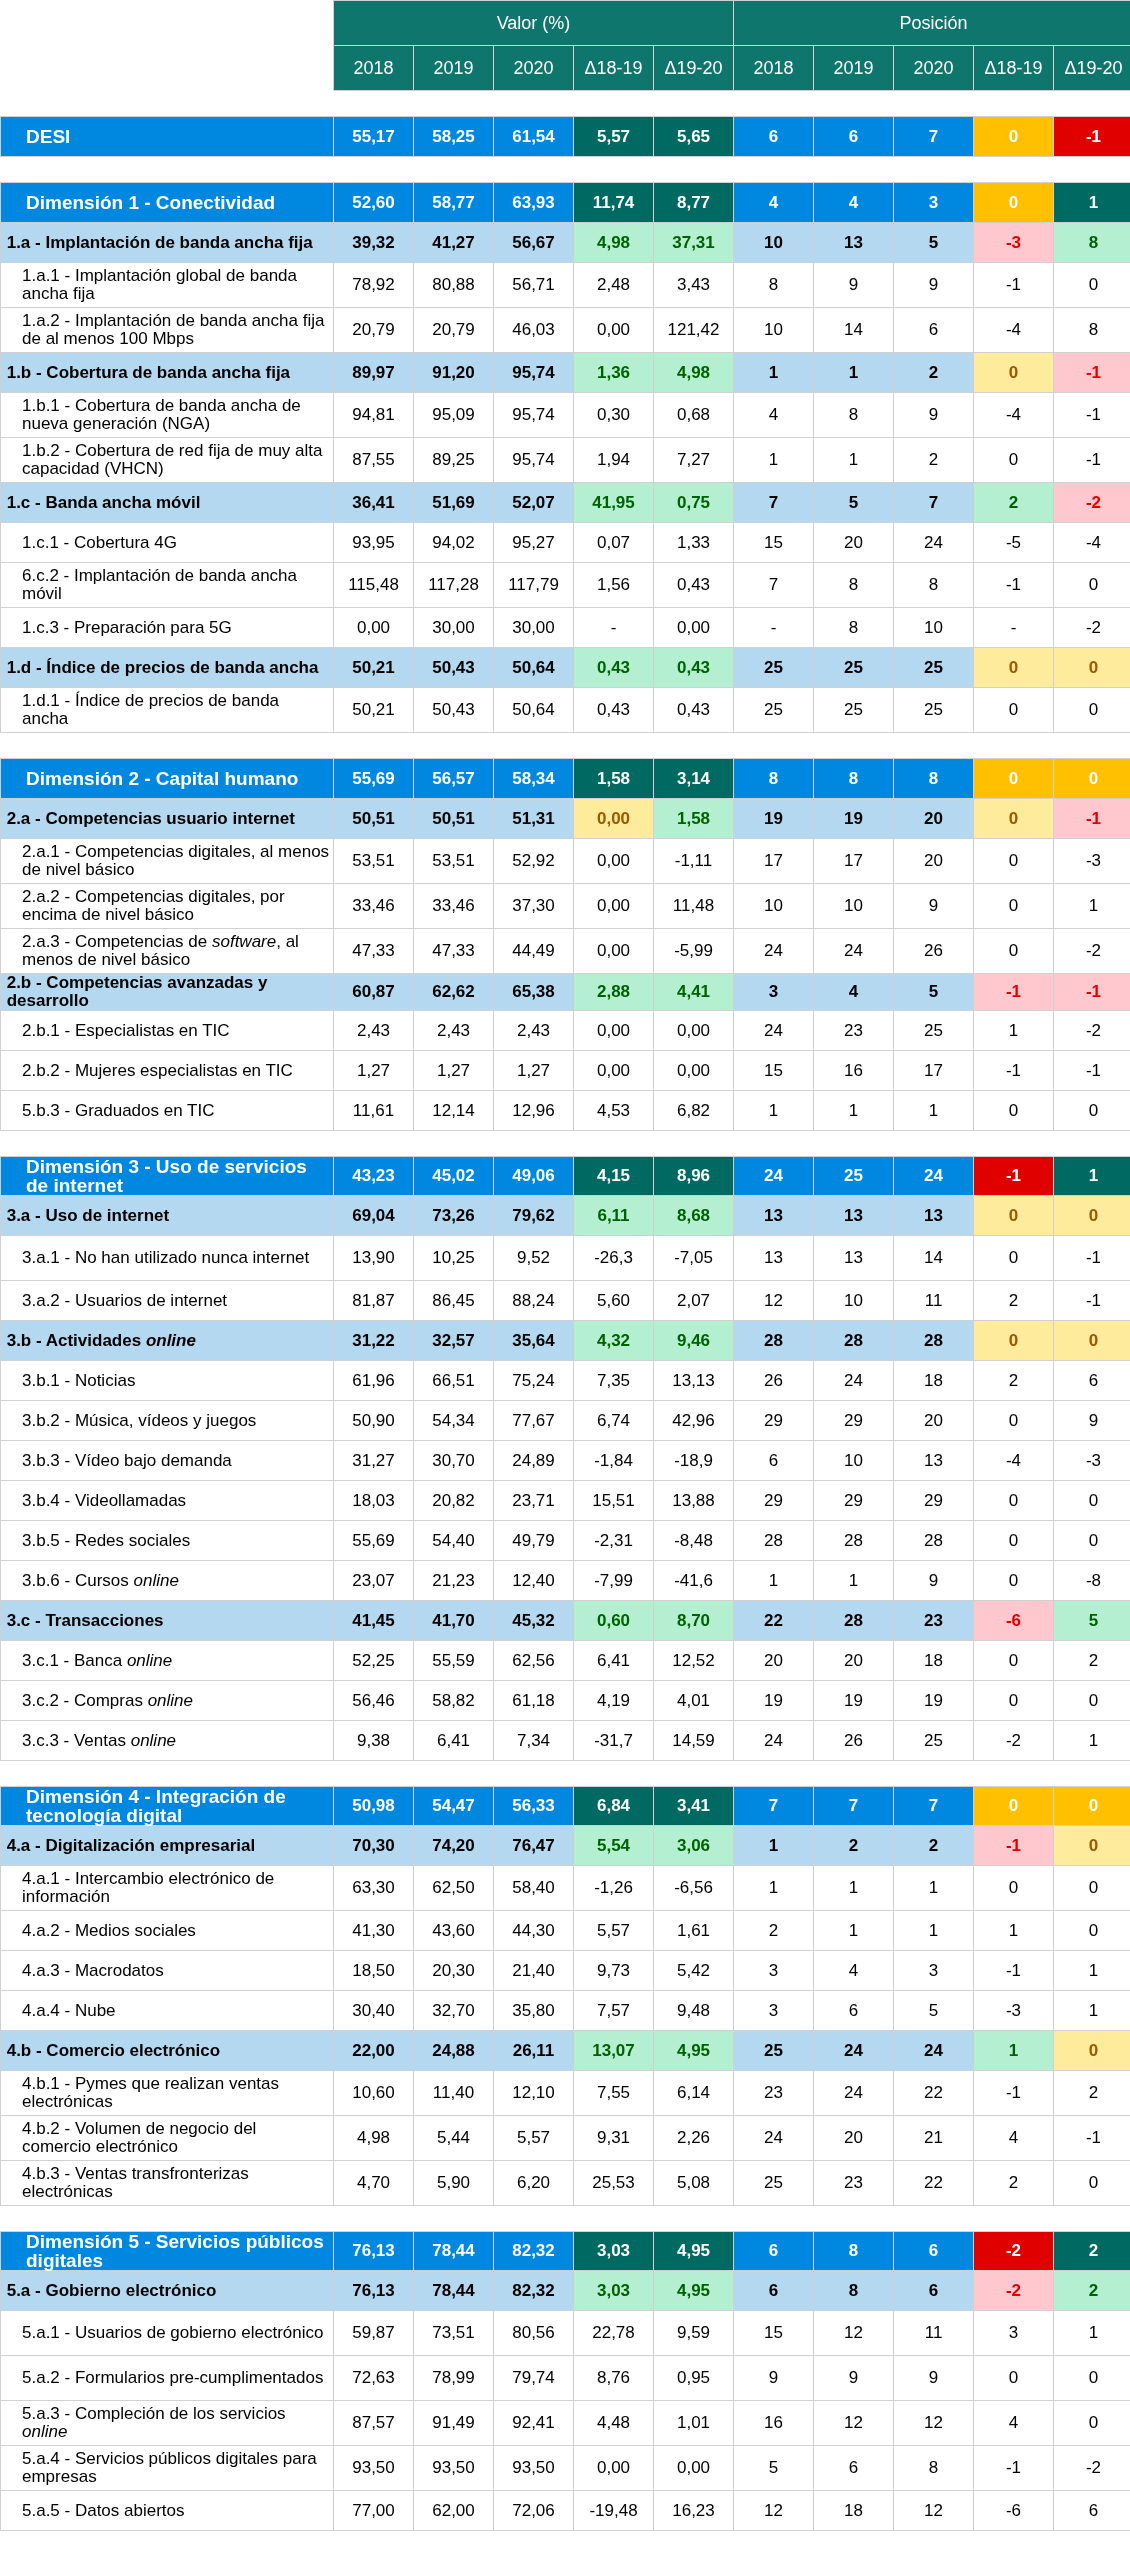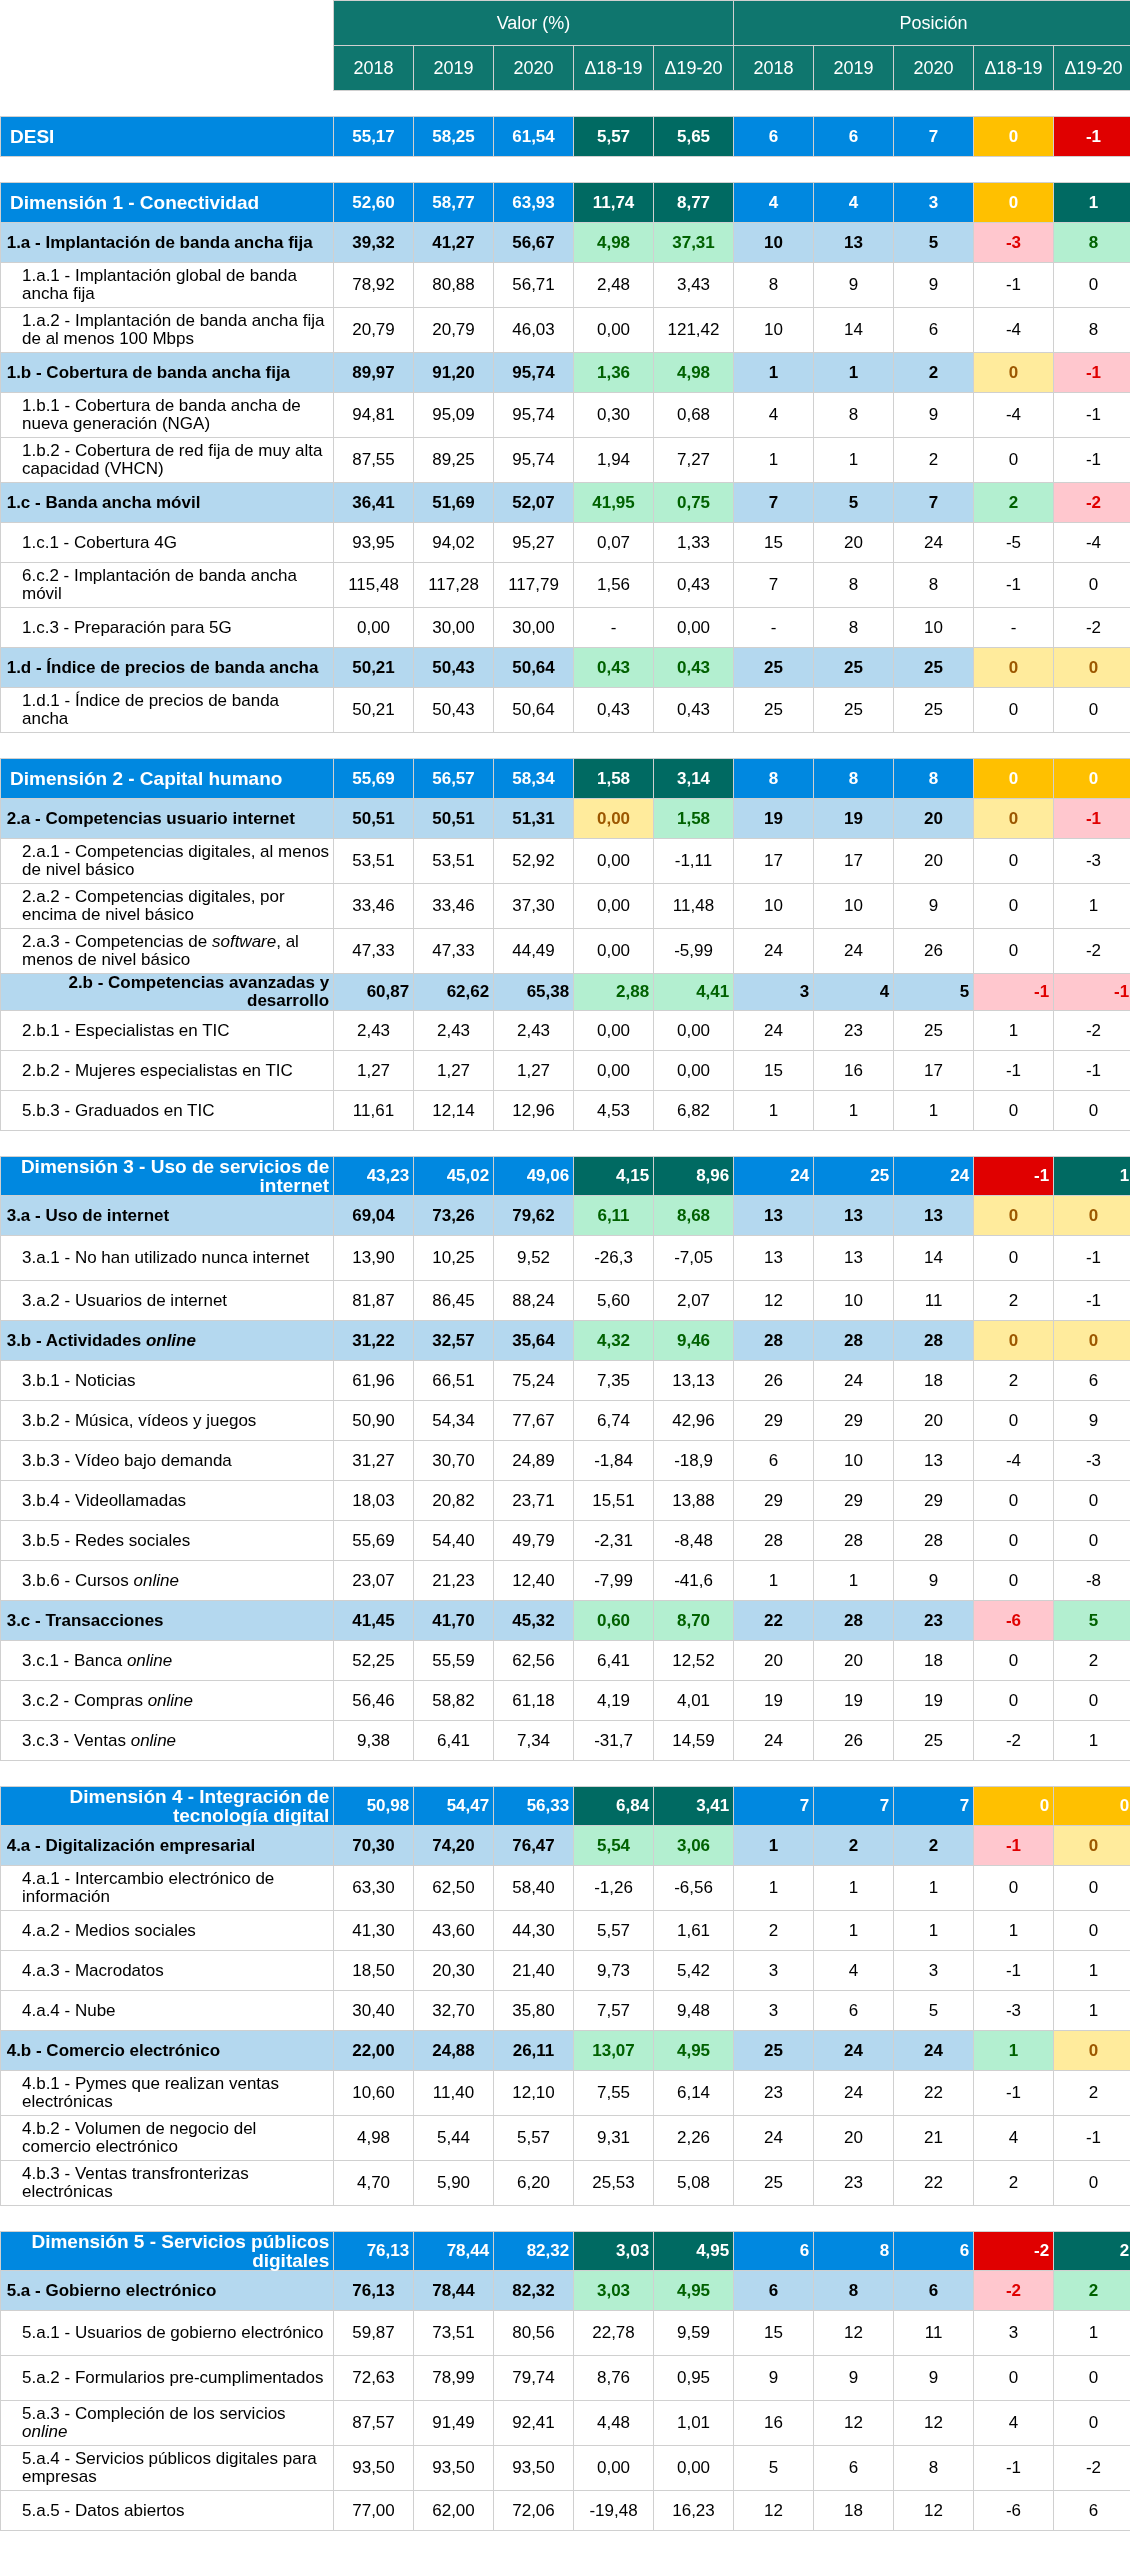--- a/index.html
+++ b/index.html
@@ -9,27 +9,27 @@
   col.c-label { width: 333px; }
   col.c-val { width: 80px; }
   td, th { border: 1.9px solid #d0d0d0; padding: 0 3.8px; box-sizing: border-box; }
   .hdr th { background: #0f766e; color: #fff; font-weight: normal; font-size: 18px; text-align: center; height: 45px; }
   .hdr th.blank { background: #fff; border: none; }
   .gap { height: 26px; border: none; }
   .gap td { border: none; padding: 0; height: 26px; }
   td.num { text-align: center; font-size: 17px; }
   td.label { font-size: 17px; line-height: 18px; }
   tr.top td { background: #0088e0; color: #fff; font-weight: bold; height: 40px; }
-  tr.top td.label { font-size: 19px; padding-left: 9px; line-height: 19px; }
+  tr.top td.label { font-size: 19px; padding-left: 25px; line-height: 19px; }
   tr.sub td { background: #b4d8ef; font-weight: bold; height: 40px; }
   tr.sub td.label { padding-left: 5.7px; margin-top: 26px; }
   tr.ind td { background: #fff; height: 40px; }
   tr.ind td.label { padding-left: 21px; margin-top: 8px; }
   tr.ind.two td { height: 45px; }
-  tr.sub.two td, tr.top.two td { height: 36px; text-align: right; }
+  tr.sub.two td, tr.top.two td { height: 36px; }
   td.k-dteal { background: #006a62 !important; color: #fff !important; }
   td.k-amber { background: #ffc000 !important; color: #fff !important; }
   td.k-red { background: #e00000 !important; color: #fff !important; }
   td.k-lgreen { background: #b3efd0 !important; color: #006100 !important; }
   td.k-pink { background: #ffc7ce !important; color: #e00000 !important; }
   td.k-yellow { background: #ffeb9c !important; color: #9c5700 !important; }
   i { }
 </style>
 </head>
 <body>

